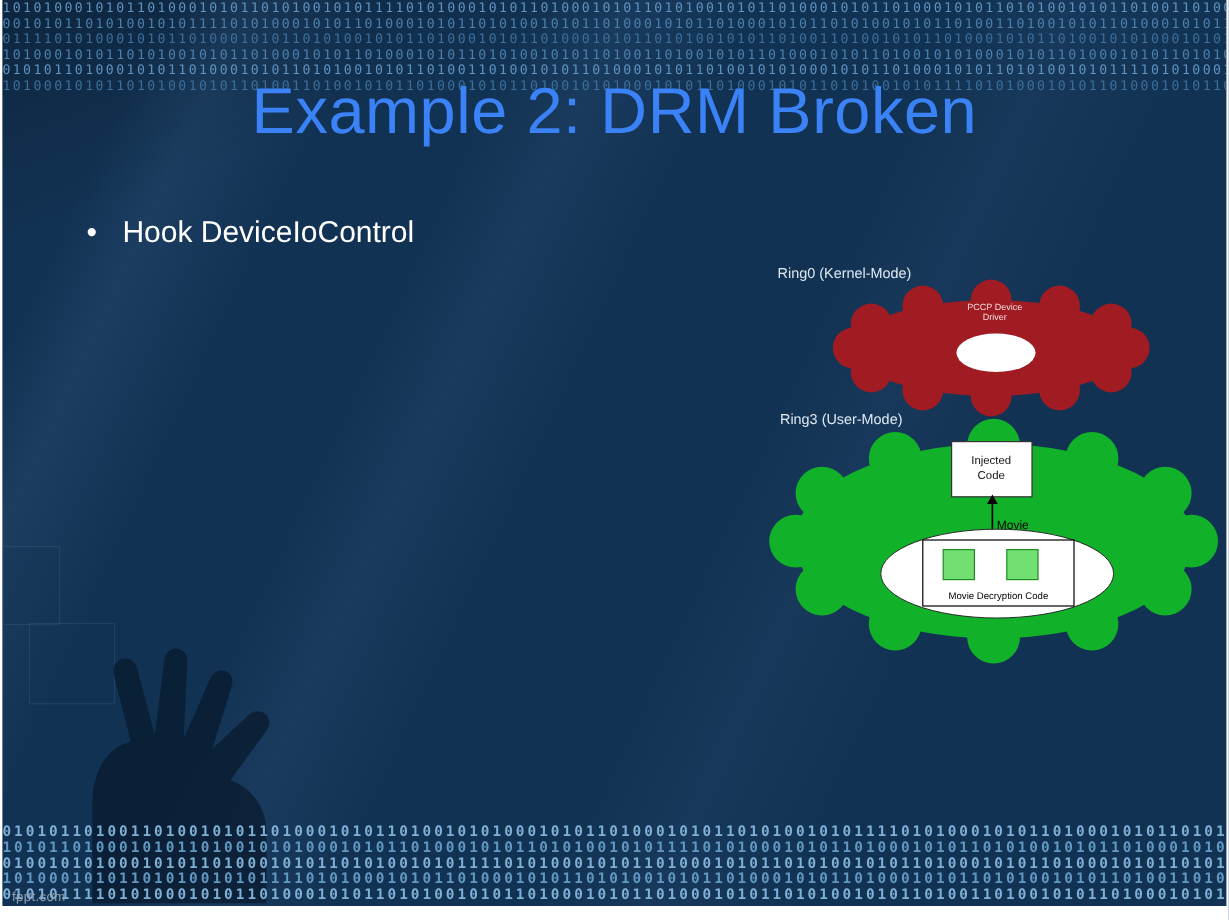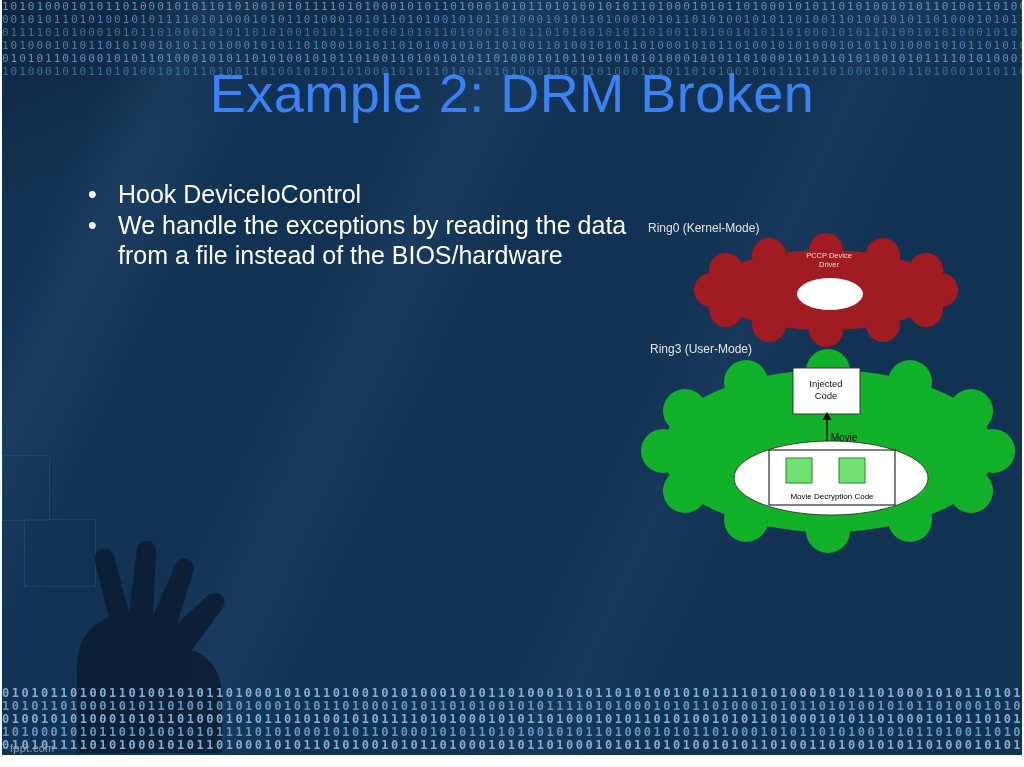--- a/index.html
+++ b/index.html
@@ -26,21 +26,21 @@
   }
   .binary-top .binary-row:nth-child(odd){color:#5f93c0;}
   .binary-top .binary-row:nth-child(3n){color:#3d6f9b;}
   .binary-bottom .binary-row{font-size:12px;line-height:13px;letter-spacing:2.5px;color:#7fb0d6;font-weight:bold;}
   .binary-bottom .binary-row:nth-child(even){color:#6299c2;}
   .title{
     position:absolute;top:62px;left:0;width:100%;margin:0;text-align:center;
     color:#3b82f6;font-size:54px;font-weight:400;letter-spacing:0.5px;
   }
   .bullets{
-    position:absolute;left:78px;top:180px;width:560px;margin:0;padding:0;
+    position:absolute;left:62px;top:180px;width:560px;margin:0;padding:0;
     list-style:none;color:#ffffff;font-size:25px;line-height:1.17;
   }
   .bullets li{position:relative;padding-left:38px;margin:0 0 2px 0;}
   .bullets li::before{content:"\2022";position:absolute;left:8px;}
   .diagram{position:absolute;left:630px;top:210px;}
   .ring-label{font-family:"Liberation Sans",sans-serif;font-size:12px;fill:#dfe8f1;}
   .tiny-label{font-family:"Liberation Sans",sans-serif;}
   .hand{position:absolute;left:45px;top:518px;opacity:0.8;}
   .ghost-sq{position:absolute;border:1px solid rgba(130,170,210,0.13);background:rgba(20,50,85,0.25);}
   .sq1{left:0;top:455px;width:46px;height:64px;}
@@ -60,21 +60,20 @@
     <div class="binary-row">0111101010001010110100010101101010010101101000101011010001010110101001010110100110100101011010001010110100101010001010110100010101101010010101111010100010101101000101011010100101011010001010110100010101101010010101101001</div>
     <div class="binary-row">1010001010110101001010110100010101101000101011010100101011010011010010101101000101011010010101000101011010001010110101001010111101010001010110100010101101010010101101000101011010001010110101001010110100110100101011010001</div>
     <div class="binary-row">0101011010001010110100010101101010010101101001101001010110100010101101001010100010101101000101011010100101011110101000101011010001010110101001010110100010101101000101011010100101011010011010010101101000101011010010101000</div>
     <div class="binary-row">1010001010110101001010110100110100101011010001010110100101010001010110100010101101010010101111010100010101101000101011010100101011010001010110100010101101010010101101001101001010110100010101101001010100010101101000101011</div>
   </div>
 
   <h1 class="title">Example 2: DRM Broken</h1>
 
   <ul class="bullets">
     <li><span>Hook DeviceIoControl</span></li>
-    <li><span>We handle the exceptions by reading the data from a file instead of the BIOS/hardware</span></li>
   </ul>
 
   <div class="ghost-sq sq1"></div>
   <div class="ghost-sq sq2"></div>
 
   <svg class="hand" width="200" height="235" viewBox="0 0 200 235">
     <path d="M 30 235 L 30 160 C 28 128 40 106 62 100 L 48 45 C 44 31 62 25 67 38 L 82 95 L 90 32 C 92 18 110 20 109 34 L 106 98 L 128 48 C 134 35 150 41 146 54 L 130 106 L 160 78 C 170 69 183 80 175 91 L 145 132 C 166 140 176 158 175 180 L 175 235 Z" fill="#081829" opacity="0.85"></path>
   </svg>
 
   <svg class="diagram" width="395" height="350" viewBox="0 0 395 350">

